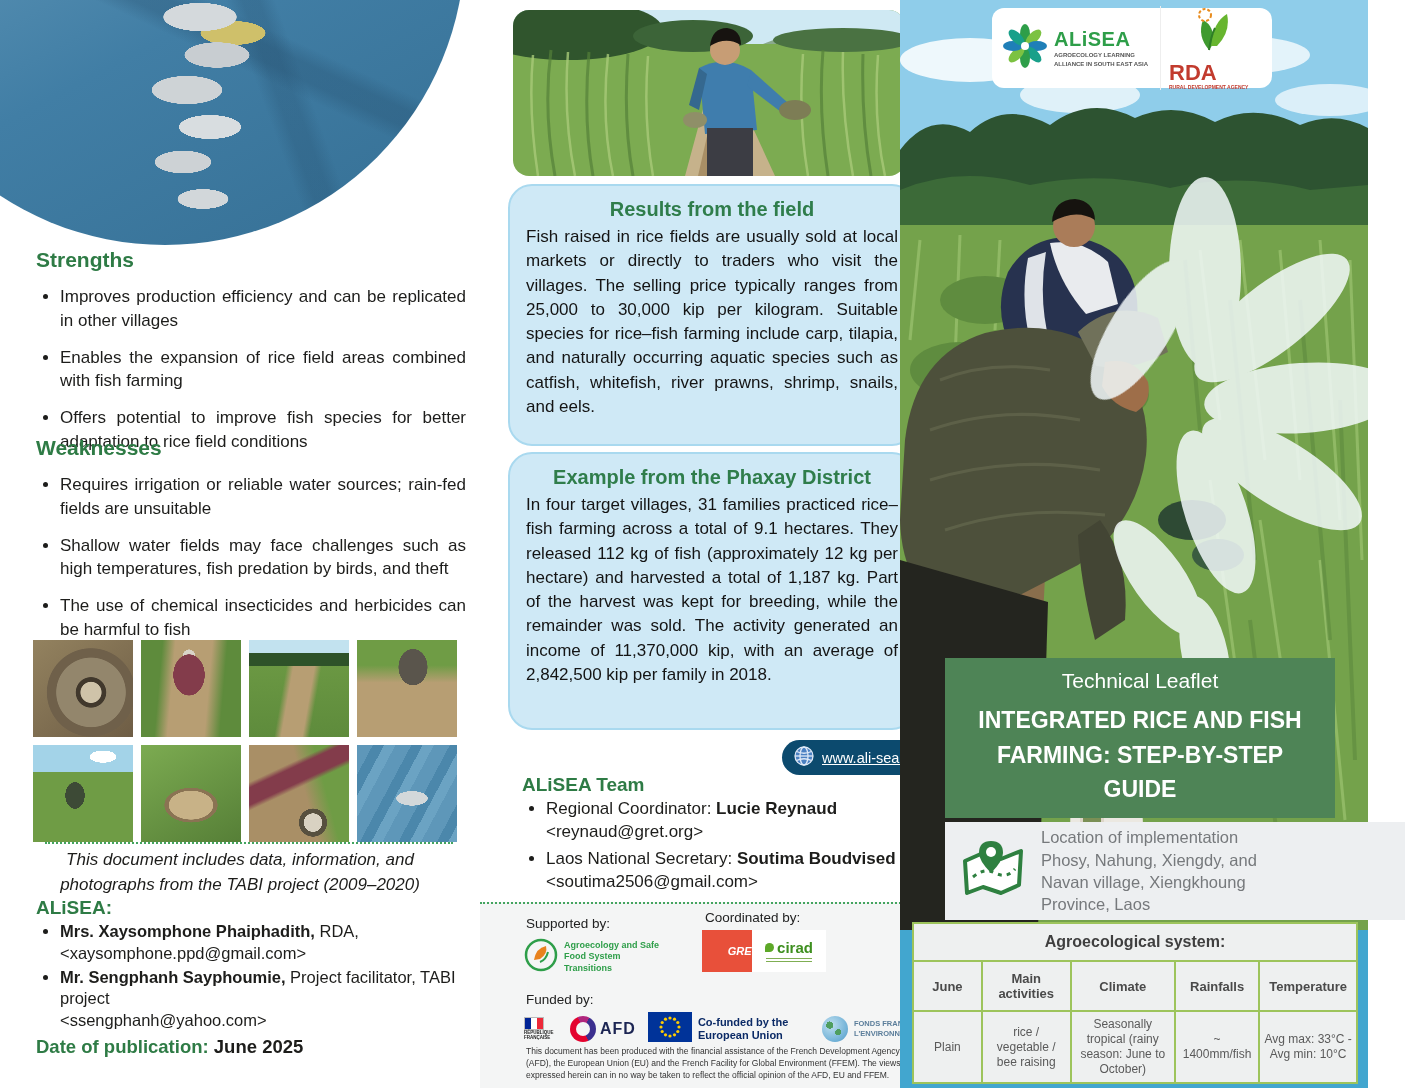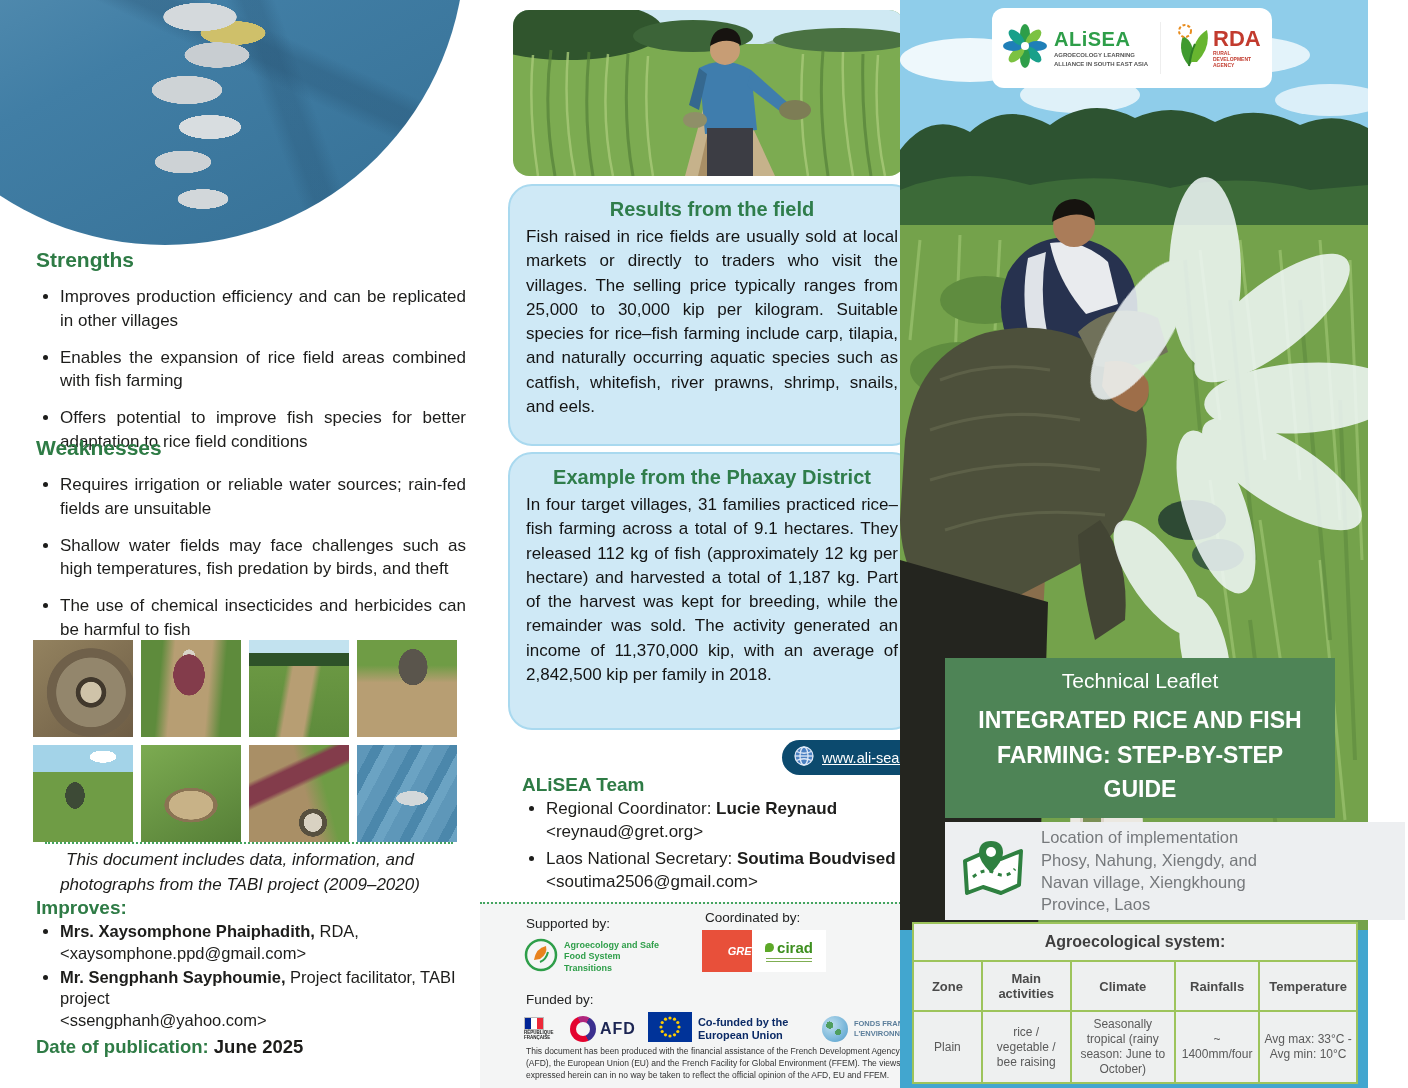--- a/index.html
+++ b/index.html
@@ -93,21 +93,21 @@
   .ffem-text{font-size:7.5px;font-weight:bold;color:#5a7d9a;width:150px;line-height:1.3;}
   .disclaimer{position:absolute;left:46px;top:142px;width:390px;font-size:8.5px;color:#333;line-height:1.4;margin:0;text-align:left;}
 
   
   .rp-photo{position:absolute;left:0;top:0;}
   .logo-box{position:absolute;left:92px;top:8px;width:280px;height:80px;background:#ffffff;border-radius:12px;
     display:flex;align-items:center;gap:10px;padding:0 10px;box-sizing:border-box;}
   .alisea-wrap{display:flex;align-items:center;gap:6px;}
   .alisea-name{font-size:20px;font-weight:bold;color:#2e9e49;letter-spacing:0.5px;display:block;}
   .alisea-sub{font-size:6px;font-weight:bold;color:#555;display:block;width:96px;line-height:1.4;}
-  .rda-wrap{display:flex;align-items:center;gap:4px;border-left:1px solid #eee;padding-left:8px;}
+  .rda-wrap{display:flex;align-items:center;gap:4px;border-left:1px solid #eee;padding-left:8px;flex-direction:column;}
   .rda-name{font-size:22px;font-weight:bold;color:#c23b2e;display:block;line-height:1;}
   .rda-squig{width:58px;height:4px;background:repeating-linear-gradient(90deg,#c23b2e 0 3px,rgba(0,0,0,0) 3px 5px);margin:2px 0;}
   .rda-sub{font-size:5px;font-weight:bold;color:#c23b2e;display:block;}
   .title-box{position:absolute;left:45px;top:658px;width:390px;height:160px;background:#4e8456;color:#ffffff;
     display:flex;flex-direction:column;align-items:center;justify-content:center;text-align:center;}
   .tl1{font-size:21px;margin:0 0 10px 0;}
   .tl2{font-size:23px;font-weight:bold;line-height:1.5;margin:0;padding:0 14px;}
   .loc-box{position:absolute;left:45px;top:822px;width:460px;height:98px;background:#edeff1;
     display:flex;align-items:center;gap:16px;padding-left:16px;box-sizing:border-box;}
   .loc-text p{margin:0;font-size:16.5px;color:#76797c;line-height:1.35;}
@@ -152,21 +152,21 @@
       <div class="thumb p5"></div>
       <div class="thumb p6"></div>
       <div class="thumb p7"></div>
       <div class="thumb p8"></div>
     </div>
 
     <div class="l-divider"></div>
     <p class="tabi">This document includes data, information, and photographs from the TABI project (2009–2020)</p>
 
     <div class="lp-block blk-authors">
-      <h3 class="green-h">Improves:</h3>
+      <h3 class="green-h">ALiSEA:</h3>
       <ul>
         <li>
           <span class="bold">Mrs. Xaysomphone Phaiphadith,</span><span> RDA,</span>
           <span class="email">&lt;xaysomphone.ppd@gmail.com&gt;</span>
         </li>
         <li>
           <span class="bold">Mr. Sengphanh Sayphoumie,</span><span> Project facilitator, TABI project</span>
           <span class="email">&lt;ssengphanh@yahoo.com&gt;</span>
         </li>
       </ul>
@@ -459,29 +459,29 @@
           <col style="width:20%">
           <col style="width:23.5%">
           <col style="width:19%">
           <col style="width:22%">
         </colgroup>
       <tbody>
           <tr>
             <th class="t-title" colspan="5">Agroecological system:</th>
           </tr>
       <tr>
-        <th class="t-h">Zone</th>
+        <th class="t-h">June</th>
         <th class="t-h">Main activities</th>
         <th class="t-h">Climate</th>
         <th class="t-h">Rainfalls</th>
         <th class="t-h">Temperature</th>
       </tr>
       <tr>
         <td class="t-d">Plain</td>
         <td class="t-d">rice / vegetable / bee raising</td>
         <td class="t-d">Seasonally tropical (rainy season: June to October)</td>
-        <td class="t-d">~ 1400mm/four</td>
+        <td class="t-d">~ 1400mm/fish</td>
         <td class="t-d">Avg max: 33°C - Avg min: 10°C</td>
       </tr>
     </tbody>
       </table>
   </div>
 </div>
 
 </body></html>

